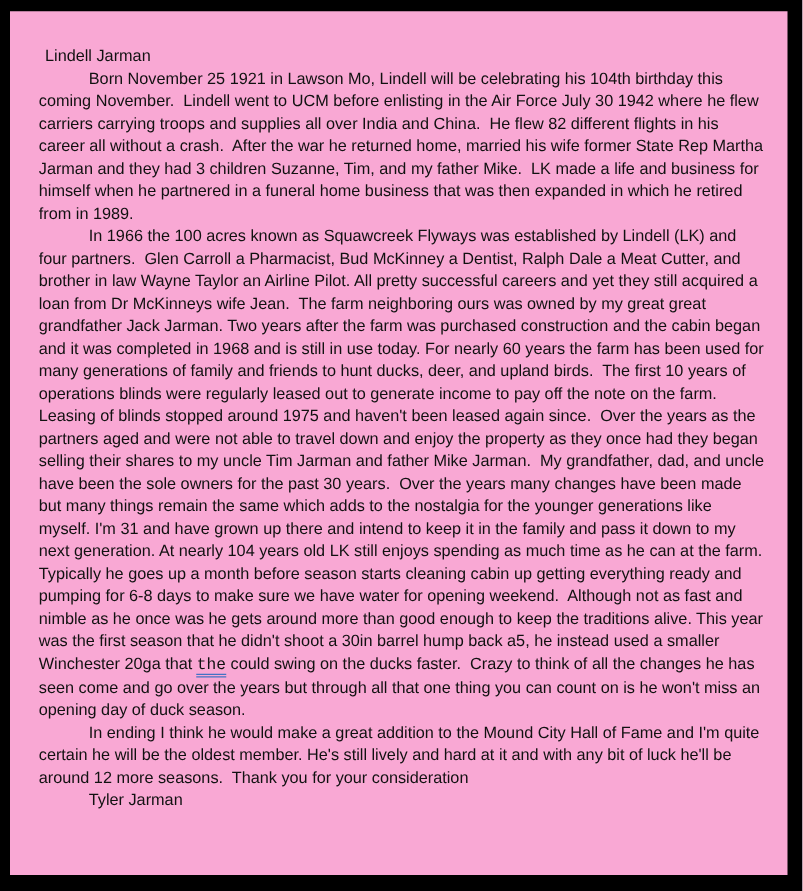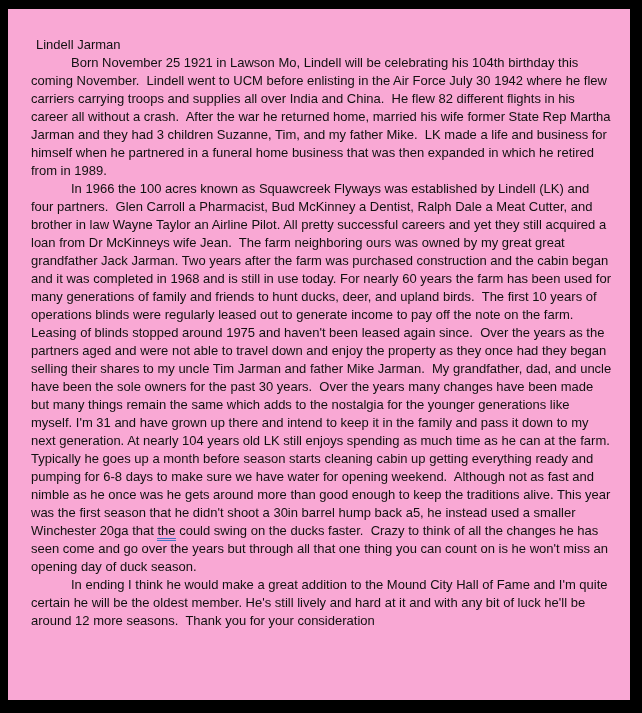--- a/index.html
+++ b/index.html
@@ -36,31 +36,33 @@
     margin-top: 11px;
   }
   .para.attached {
     margin-top: 0;
   }
   .signature {
     margin-top: 9px;
   }
   .grammar {
     border-bottom: 3px double #4472c4;
+    font-family: Liberation Mono, monospace;
   }
 </style>
 </head>
 <body>
 
 <div class="frame">
   <div class="doc">
 
     <p class="title">Lindell Jarman</p>
 
     <p class="para attached">Born November 25 1921 in Lawson Mo, Lindell will be celebrating his 104th birthday this coming November.  Lindell went to UCM before enlisting in the Air Force July 30 1942 where he flew carriers carrying troops and supplies all over India and China.  He flew 82 different flights in his career all without a crash.  After the war he returned home, married his wife former State Rep Martha Jarman and they had 3 children Suzanne, Tim, and my father Mike.  LK made a life and business for himself when he partnered in a funeral home business that was then expanded in which he retired from in 1989.</p>
 
     <p class="para"><span>In 1966 the 100 acres known as Squawcreek Flyways was established by Lindell (LK) and four partners.  Glen Carroll a Pharmacist, Bud McKinney a Dentist, Ralph Dale a Meat Cutter, and brother in law Wayne Taylor an Airline Pilot. All pretty successful careers and yet they still acquired a loan from Dr McKinneys wife Jean.  The farm neighboring ours was owned by my great great grandfather Jack Jarman. Two years after the farm was purchased construction and the cabin began and it was completed in 1968 and is still in use today. For nearly 60 years the farm has been used for many generations of family and friends to hunt ducks, deer, and upland birds.  The first 10 years of operations blinds were regularly leased out to generate income to pay off the note on the farm.  Leasing of blinds stopped around 1975 and haven't been leased again since.  Over the years as the partners aged and were not able to travel down and enjoy the property as they once had they began selling their shares to my uncle Tim Jarman and father Mike Jarman.  My grandfather, dad, and uncle have been the sole owners for the past 30 years.  Over the years many changes have been made but many things remain the same which adds to the nostalgia for the younger generations like myself. I'm 31 and have grown up there and intend to keep it in the family and pass it down to my next generation. At nearly 104 years old LK still enjoys spending as much time as he can at the farm.  Typically he goes up a month before season starts cleaning cabin up getting everything ready and pumping for 6-8 days to make sure we have water for opening weekend.  Although not as fast and nimble as he once was he gets around more than good enough to keep the traditions alive. This year was the first season that he didn't shoot a 30in barrel hump back a5, he instead used a smaller Winchester 20ga that </span><span class="grammar">the</span><span> could swing on the ducks faster.  Crazy to think of all the changes he has seen come and go over the years but through all that one thing you can count on is he won't miss an opening day of duck season.</span></p>
 
     <p class="para">In ending I think he would make a great addition to the Mound City Hall of Fame and I'm quite certain he will be the oldest member. He's still lively and hard at it and with any bit of luck he'll be around 12 more seasons.  Thank you for your consideration</p>
 
+    <p class="para signature">Tyler Jarman</p>
 
   </div>
 </div>
 
 </body></html>

